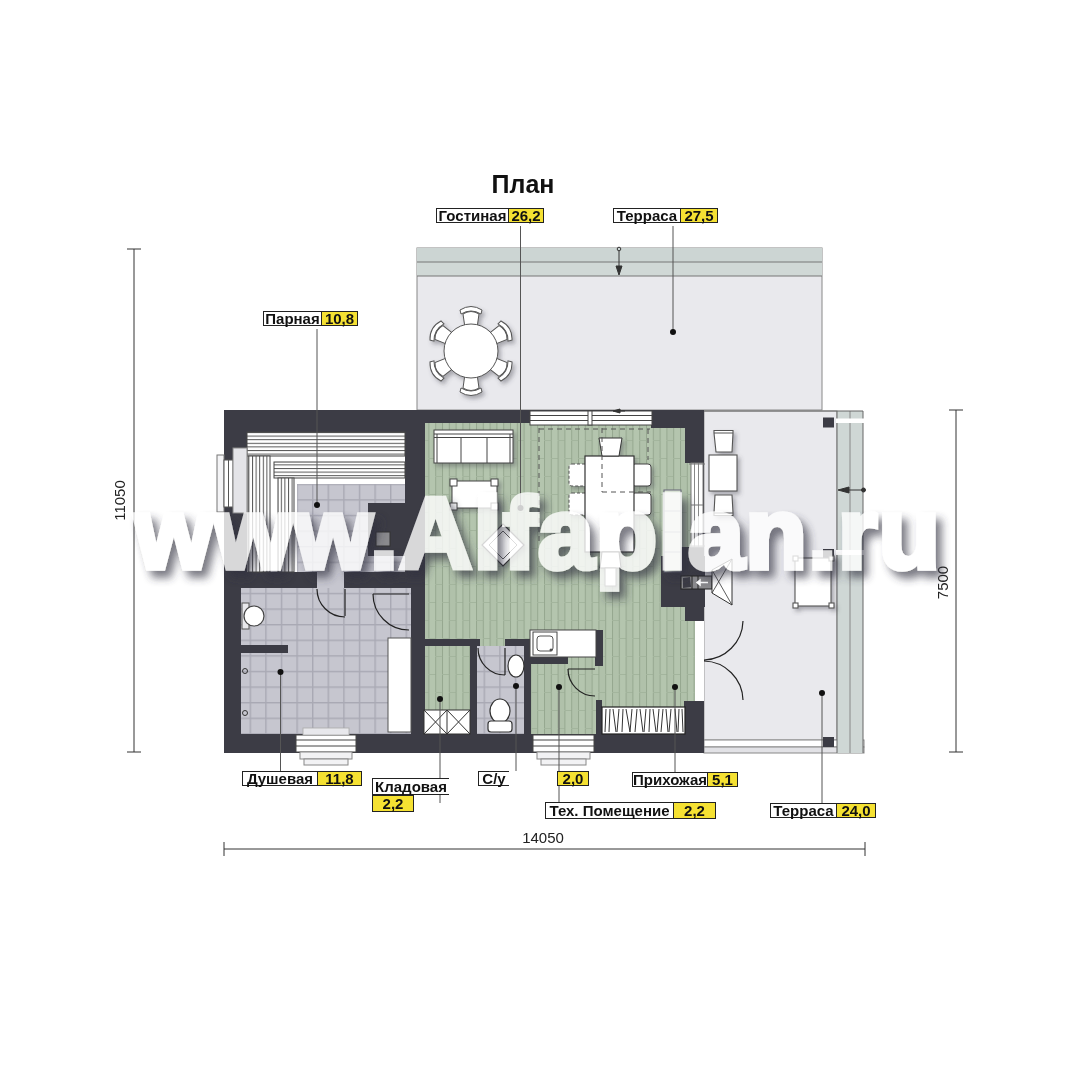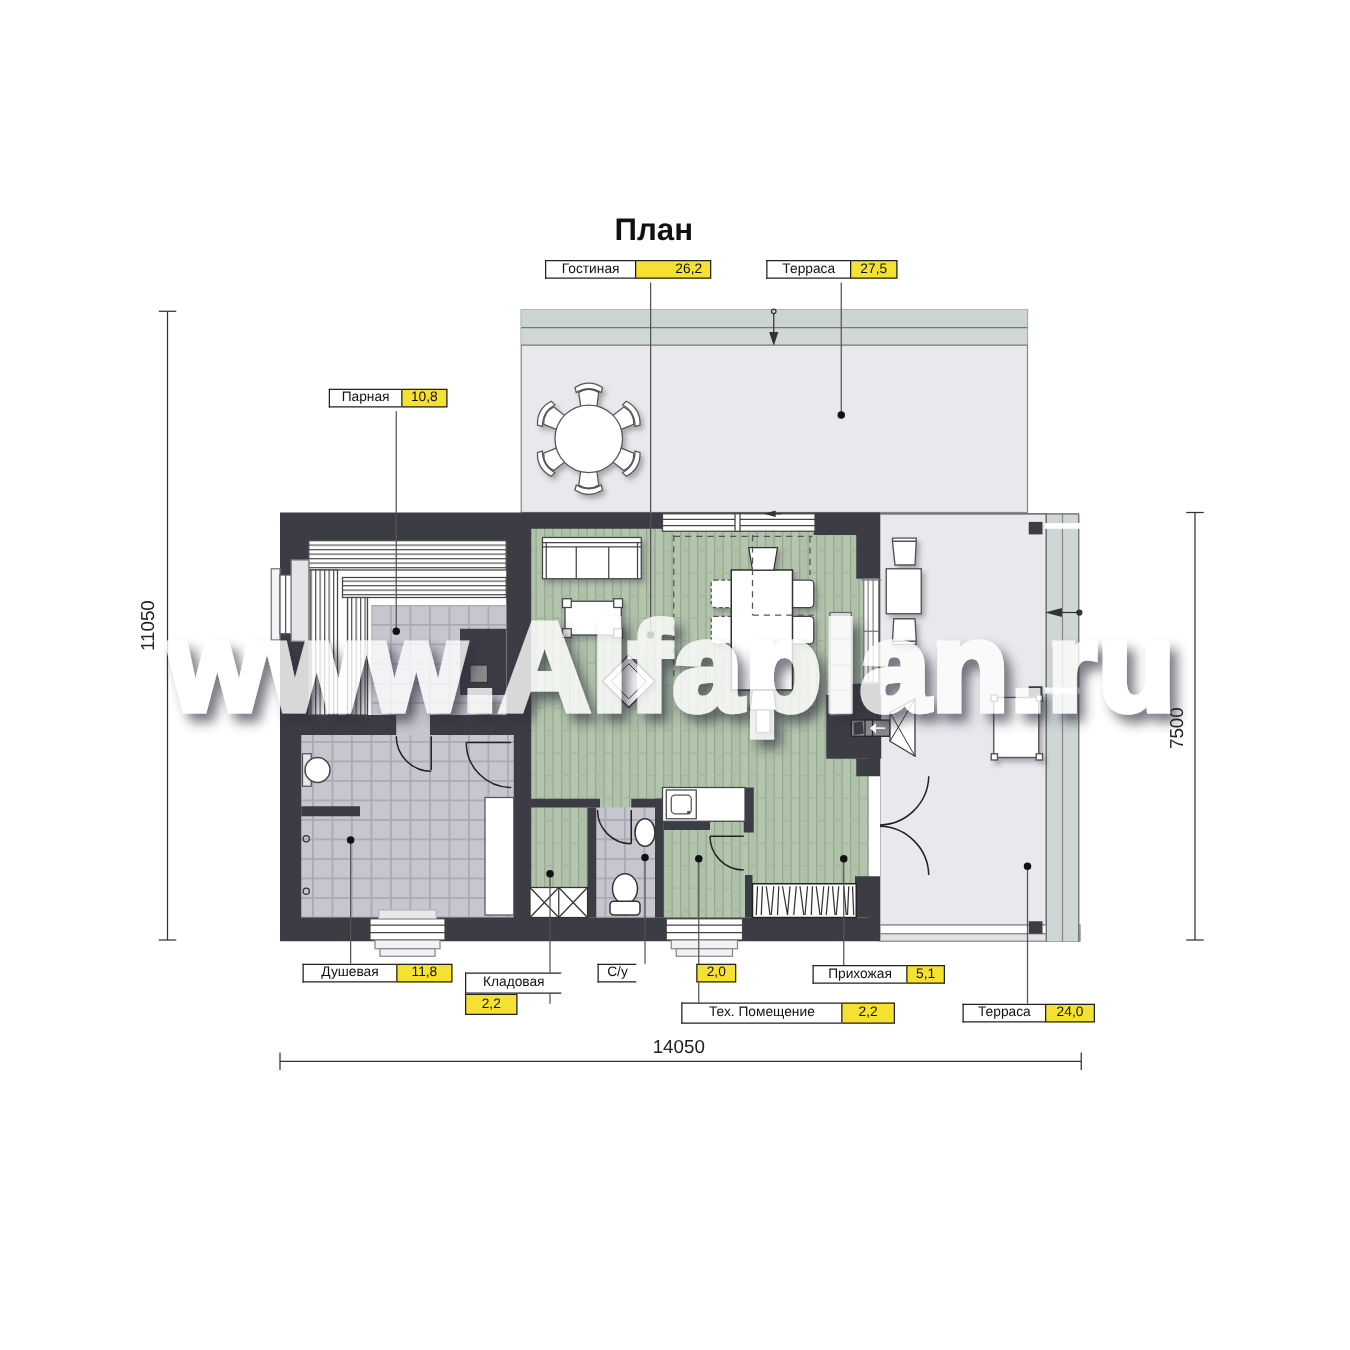--- a/index.html
+++ b/index.html
@@ -1,18 +1,18 @@
 <!DOCTYPE html>
 <html><head>
 <meta charset="utf-8">
 <style>
   html,body{margin:0;padding:0;background:#ffffff;}
   #page{position:relative;width:1080px;height:1080px;background:#ffffff;overflow:hidden;
         font-family:"Liberation Sans", sans-serif;}
-  .lbl{position:absolute;display:flex;height:15px;font-weight:normal;font-size:11px;line-height:15px;color:#111;}
+  .lbl{position:absolute;display:flex;height:15px;font-weight:bold;font-size:15px;line-height:15px;color:#111;}
   .lbl .nm{background:#ffffff;border:1.2px solid #222;border-right:none;display:flex;align-items:center;justify-content:center;}
   .lbl .vl{background:#f5e132;border:1.2px solid #222;display:flex;align-items:center;justify-content:center;}
   .dimtxt{position:absolute;font-size:15px;color:#222;}
 
 </style>
 </head>
 <body>
 <div id="page">
 
   <svg width="1080" height="1080" viewBox="0 0 1080 1080" style="position:absolute;left:0;top:0;">
@@ -343,21 +343,21 @@
       <circle cx="440" cy="699" r="3"></circle>
       <circle cx="559" cy="687" r="3"></circle>
       <circle cx="822" cy="693" r="3"></circle>
     </g>
   </svg>
 
   <div style="position:absolute;left:463px;top:170px;width:120px;text-align:center;font-weight:bold;font-size:25px;color:#111;">План</div>
 
   <div class="lbl" style="left:436px;top:208px;">
       <div class="nm" style="width:71px;">Гостиная</div>
-      <div class="vl" style="width:34px;padding-left:25px;">26,2</div>
+      <div class="vl" style="width:34px;">26,2</div>
     </div>
 
   <div class="lbl" style="left:613px;top:208px;">
       <div class="nm" style="width:66px;">Терраса</div>
       <div class="vl" style="width:36px;">27,5</div>
     </div>
 
   <div class="lbl" style="left:263px;top:311px;">
       <div class="nm" style="width:57px;">Парная</div>
       <div class="vl" style="width:35px;">10,8</div>
@@ -366,21 +366,21 @@
   <div class="lbl" style="left:242px;top:771px;">
       <div class="nm" style="width:74px;text-align:center;">Душевая</div>
       <div class="vl" style="width:43px;">11,8</div>
     </div>
 
   <div class="lbl" style="left:478px;top:771px;gap:48px;">
       <div class="nm" style="width:30px;">С/у</div>
       <div class="vl" style="width:30px;">2,0</div>
     </div>
 
-  <div class="lbl" style="left:650px;top:772px;">
+  <div class="lbl" style="left:632px;top:772px;">
       <div class="nm" style="width:74px;">Прихожая</div>
       <div class="vl" style="width:29px;">5,1</div>
     </div>
 
   <div class="lbl" style="left:372px;top:778px;flex-direction:column;">
       <div class="nm" style="width:76px;">Кладовая</div>
       <div class="vl" style="width:40px;">2,2</div>
     </div>
 
   <div class="lbl" style="left:545px;top:803px;align-items:center;">

